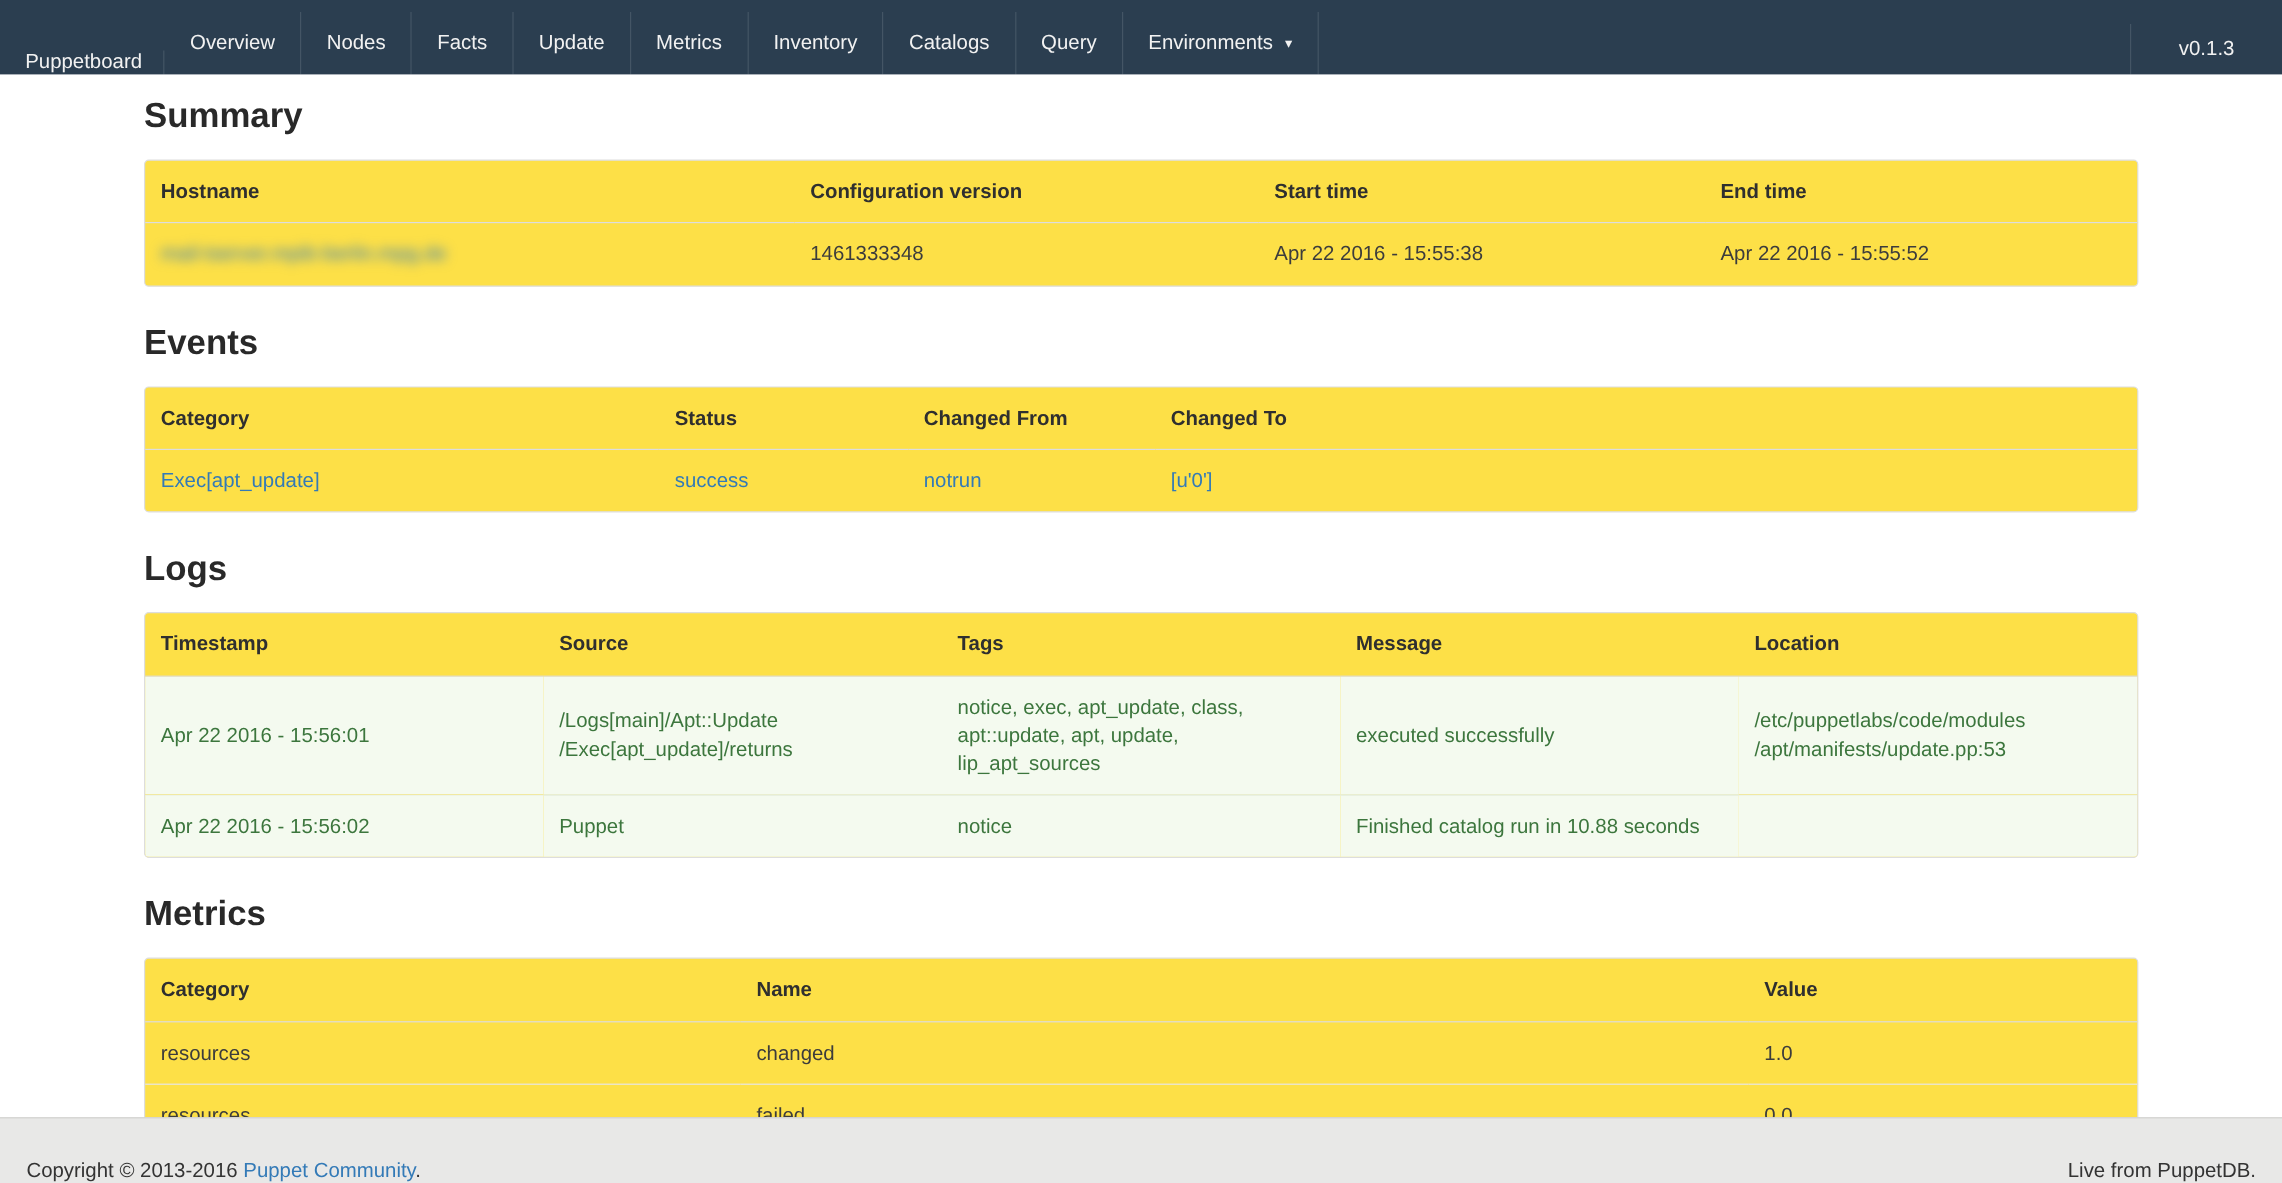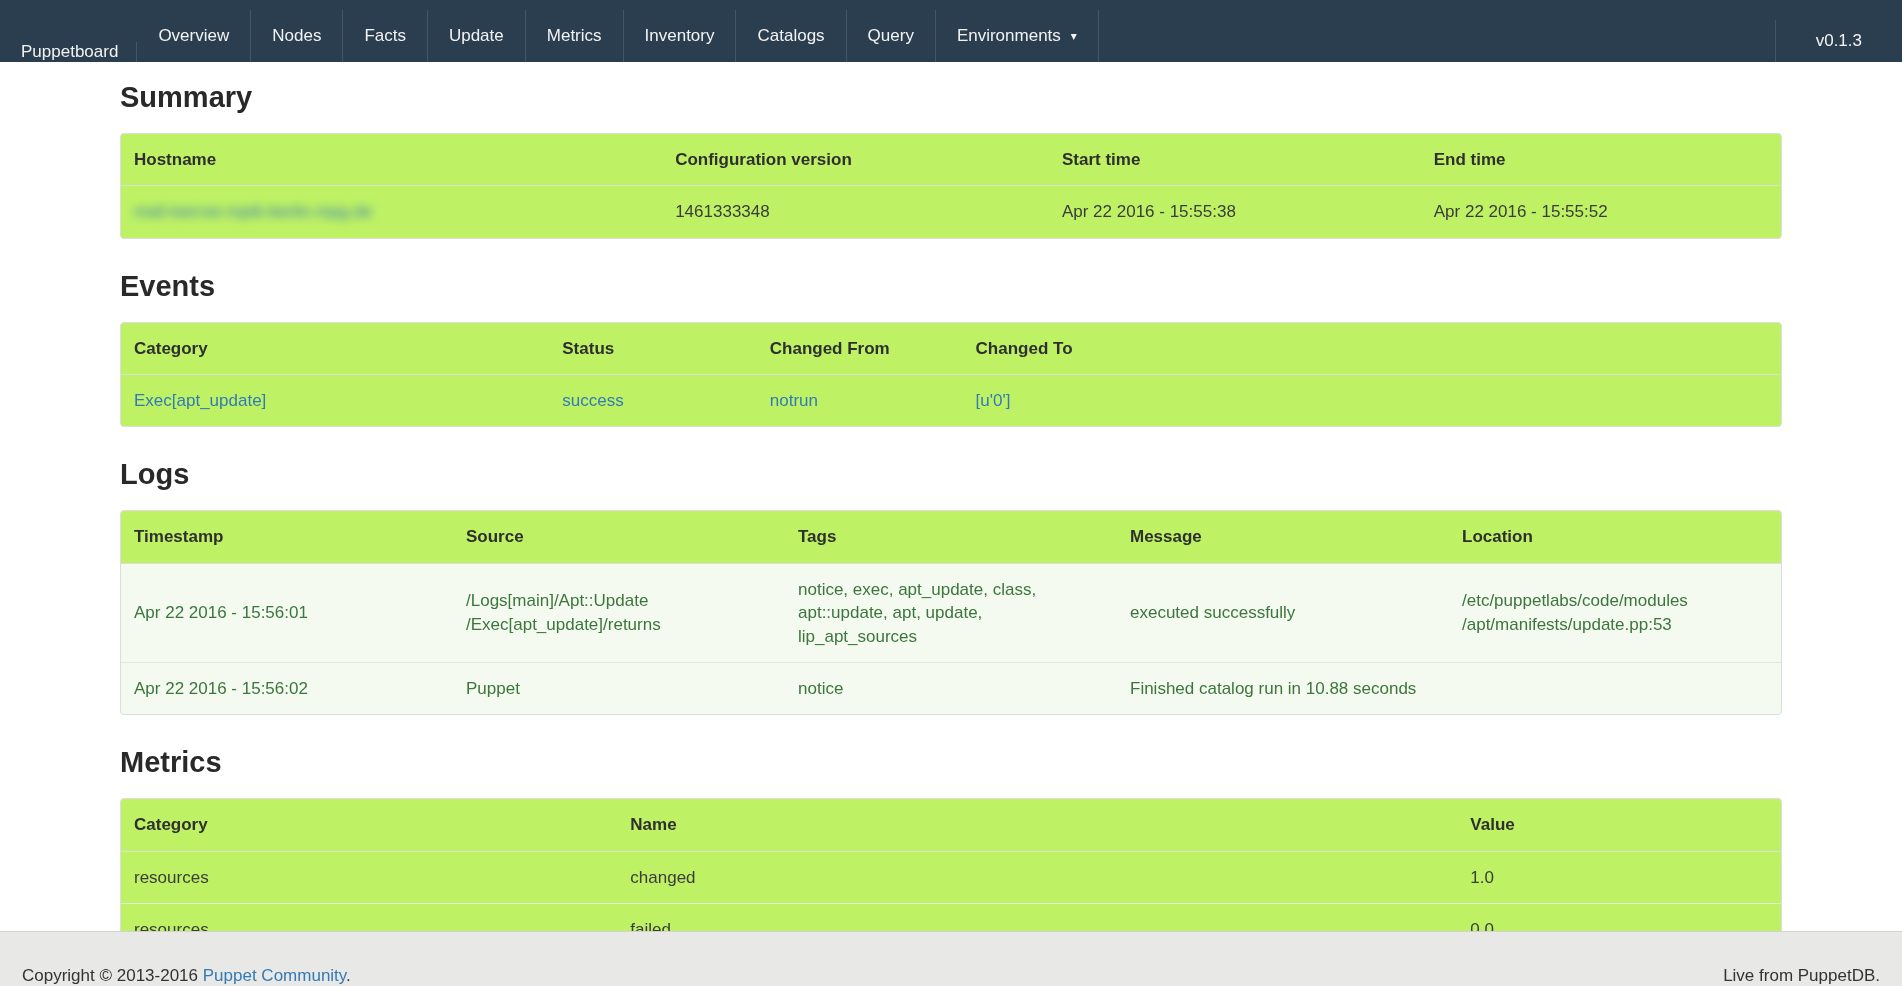--- a/index.html
+++ b/index.html
@@ -28,21 +28,21 @@
   }
   .caret{font-size:12px;margin-left:10px;color:var(--navbar-text);}
   
   main{margin:0 120px;padding-bottom:130px;}
   h2{
     font-size:29px;font-weight:700;color:#292929;margin:30px 0 18px;line-height:1.2;
   }
   main > h2:first-child{margin-top:18px;}
   table{
     width:100%;border-collapse:separate;border-spacing:0;table-layout:fixed;
-    border:1px solid var(--border);border-radius:4px;background:#bef264;
+    border:1px solid var(--border);border-radius:4px;background:#fde047;
   }
   th,td{
     padding:14px 13px;text-align:left;vertical-align:middle;
     font-size:17px;line-height:1.38;overflow-wrap:break-word;
   }
   thead th{font-weight:700;color:#2f2f2f;border-bottom:1px solid var(--border);}
   tbody tr + tr td{border-top:1px solid #e6e6e6;}
   a{color:var(--link);text-decoration:none;cursor:pointer;}
   .blur{filter:blur(5px);}
   

